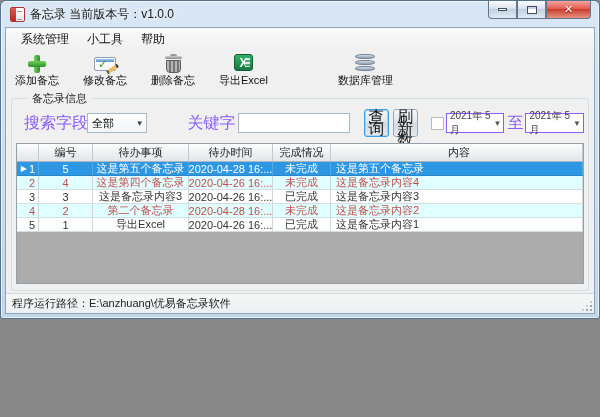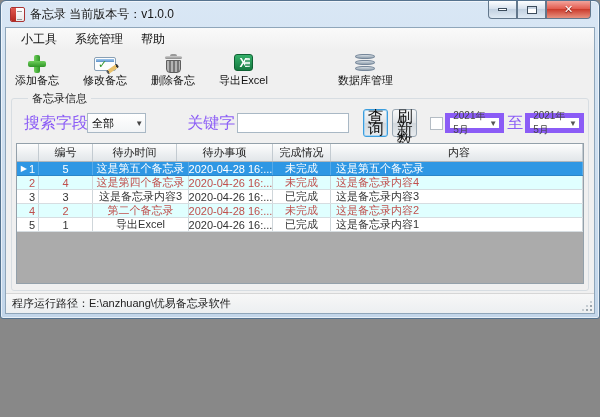--- a/index.html
+++ b/index.html
@@ -69,21 +69,21 @@
   
   .search-row { display:flex; align-items:center; height:24px; margin:12px 4px 4px 12px; flex:none; }
   .lbl { font-size:16px; color:#8b5cf6; white-space:nowrap; }
   .combo { width:64px; height:20px; border:1px solid #a9b8c5; background:linear-gradient(#fff,#f2f4f6); display:flex; align-items:center; justify-content:space-between; font-size:11px; padding:0 2px 0 4px; margin-left:-1px; cursor:pointer; }
   .combo .arrow { font-size:8px; color:#444; }
   .textbox { width:112px; height:20px; border:1px solid #a9b8c5; background:#fff; font-size:12px; padding:0 3px; margin-left:2px; font-family:inherit; }
   .btn2 { width:27px; height:28px; margin-left:14px; font-size:16px; line-height:12px; text-align:center; padding:1px;
     background:linear-gradient(#f7f8f9,#dfe3e7 50%,#d2d8dd 51%,#e7ebee); border:1px solid #9aa8b4; border-radius:3px; cursor:pointer; color:#111; white-space:normal; word-break:break-all; }
   .btn2.focused { border:1px solid #3c9ede; box-shadow:0 0 0 1px #a8d4f2 inset; }
   .checkbox { width:13px; height:13px; border:1px solid #b4bcc4; background:#fff; margin-left:13px; flex:none; cursor:pointer; }
-  .datebox { width:63px; height:20px; border:5px solid #8b5cf6; background:#fff; display:flex; align-items:center; justify-content:space-between; font-size:10px; color:#444; padding:0 2px 0 3px; margin-left:2px; cursor:pointer; }
+  .datebox { width:63px; height:20px; border:1px solid #8b5cf6; background:#fff; display:flex; align-items:center; justify-content:space-between; font-size:10px; color:#444; padding:0 2px 0 3px; margin-left:2px; cursor:pointer; }
   .datebox .arrow { font-size:8px; color:#555; }
   .to-label { margin-left:3px; }
   .count-label { margin-left:22px; font-size:14px; font-weight:bold; color:var(--count-red,#d43c3c); letter-spacing:1px; white-space:nowrap; }
 
   
   .grid { flex:1; margin:4px 4px 6px; border:1px solid #93a0aa; background:#ababab; display:flex; flex-direction:column; overflow:hidden; }
   .tr { display:flex; flex:none; }
   .thead { height:18px; background:linear-gradient(#fdfdfd,#eceff1 60%,#e2e6e9); border-bottom:1px solid #aeb7bd; }
   .th { font-size:11px; color:#222; display:flex; align-items:center; justify-content:center; border-right:1px solid #c3cbd1; cursor:pointer; }
   .td { font-size:11px; display:flex; align-items:center; justify-content:center; border-right:1px solid #cfd6da; overflow:hidden; white-space:nowrap; }
@@ -125,22 +125,22 @@
         </div>
       <div class="win-btn close">
           <span class="glyph-close">✕</span>
         </div>
     </div>
   </div>
 
   <div class="client">
 
     <div class="menubar">
+      <span class="menu-item">系统管理</span>
       <span class="menu-item">小工具</span>
-      <span class="menu-item">系统管理</span>
       <span class="menu-item">帮助</span>
     </div>
 
     <div class="toolbar">
       <div class="tool-btn">
         <span class="icon-plus"></span>
         <span class="tool-label">添加备忘</span>
       </div>
       <div class="tool-btn">
         <span class="icon-edit">
@@ -191,22 +191,22 @@
         <div class="datebox">
           <span>2021年 5月</span>
           <span class="arrow">▼</span>
         </div>
       </div>
 
       <div class="grid">
         <div class="tr thead">
           <div class="th c0"></div>
           <div class="th c1">编号</div>
+          <div class="th c2">待办事项</div>
           <div class="th c3">待办时间</div>
-          <div class="th c2">待办事项</div>
           <div class="th c4">完成情况</div>
           <div class="th c5" style="justify-content:center">内容</div>
         </div>
 
         <div class="tr row sel">
           <div class="td c0">
               <span class="row-arrow">▶</span>
               <span>1</span>
             </div>
           <div class="td c1">5</div>

